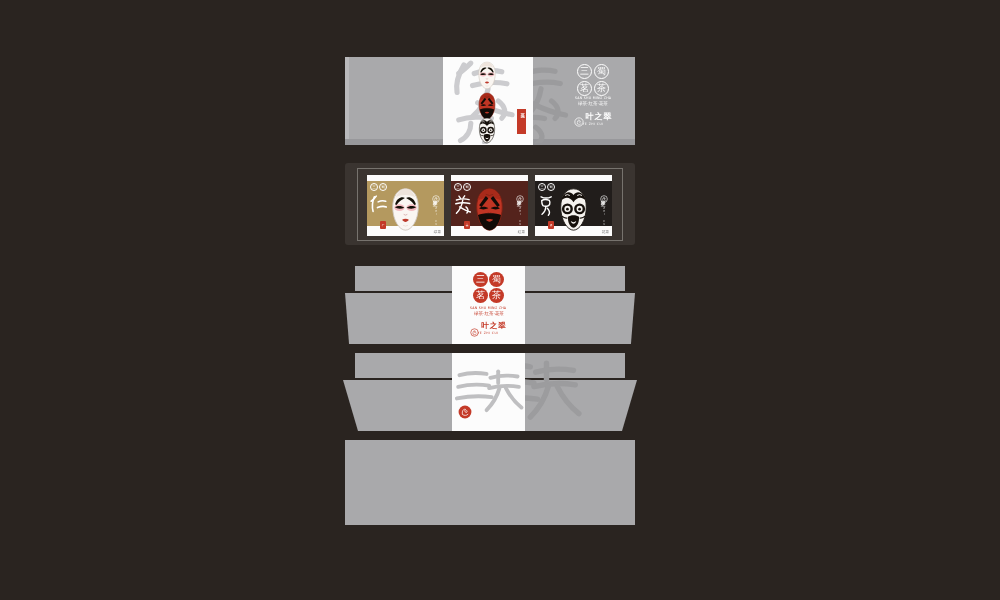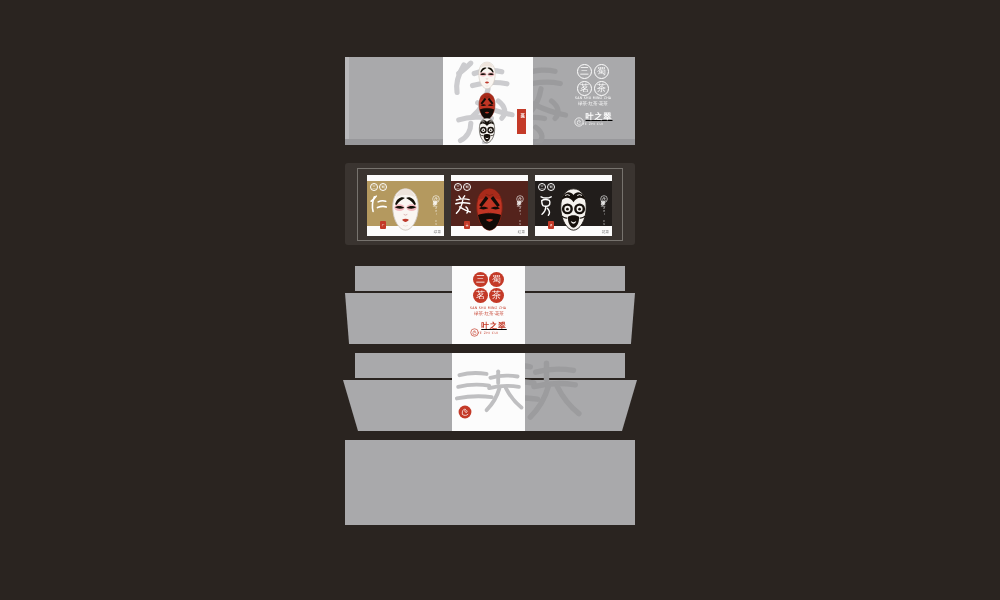--- a/index.html
+++ b/index.html
@@ -26,21 +26,21 @@
   #p1-m3{left:130px;top:60px;width:24px;height:27px;}
   #p1-tag{left:172px;top:52px;width:9px;height:25px;background:#c43a28;overflow:hidden;}
   #p1-tag .vtext{font-size:6px;line-height:1.05;color:#fff;transform:scale(.75);transform-origin:center top;margin:1px auto 0;display:block;width:100%;text-align:center;}
   #p1-right{left:212px;top:7px;width:72px;}
   .sealgrid{display:grid;grid-template-columns:15px 15px;grid-gap:2px;justify-content:center;}
   .sealcirc{width:15px;height:15px;border-radius:50%;font-size:9px;line-height:15px;text-align:center;}
   .sealcirc.outline{border:1px solid #fff;color:#fff;box-sizing:border-box;line-height:13px;}
   .sealcirc.filled{background:#c43a28;color:#fff;}
   .pinyin{font-size:6px;letter-spacing:.4px;white-space:nowrap;transform:scale(.55);transform-origin:center top;}
   .prodline{font-size:6px;white-space:nowrap;transform:scale(.75);transform-origin:center top;}
-  .logorow{display:flex;align-items:center;justify-content:center;gap:2px;text-decoration:underline;}
+  .logorow{display:flex;align-items:center;justify-content:center;gap:2px;}
   .logoseal{display:inline-block;}
   .logoname{font-weight:bold;letter-spacing:1px;white-space:nowrap;}
   .logosub{font-size:6px;letter-spacing:1px;white-space:nowrap;transform:scale(.5);transform-origin:center top;}
   .white-ink{color:#fff;}
   .red-ink{color:#c43a28;}
   
   #p2{left:345px;top:163px;width:290px;height:82px;background:#3a3430;border-radius:3px;}
   #p2 .inner-outline{position:absolute;left:12px;top:5px;width:264px;height:71px;border:1px solid #77736e;}
   .card{position:absolute;top:12px;width:77px;height:61px;background:#fcfcfc;overflow:hidden;}
   #card0{left:22px;} #card1{left:106px;} #card2{left:190px;}

